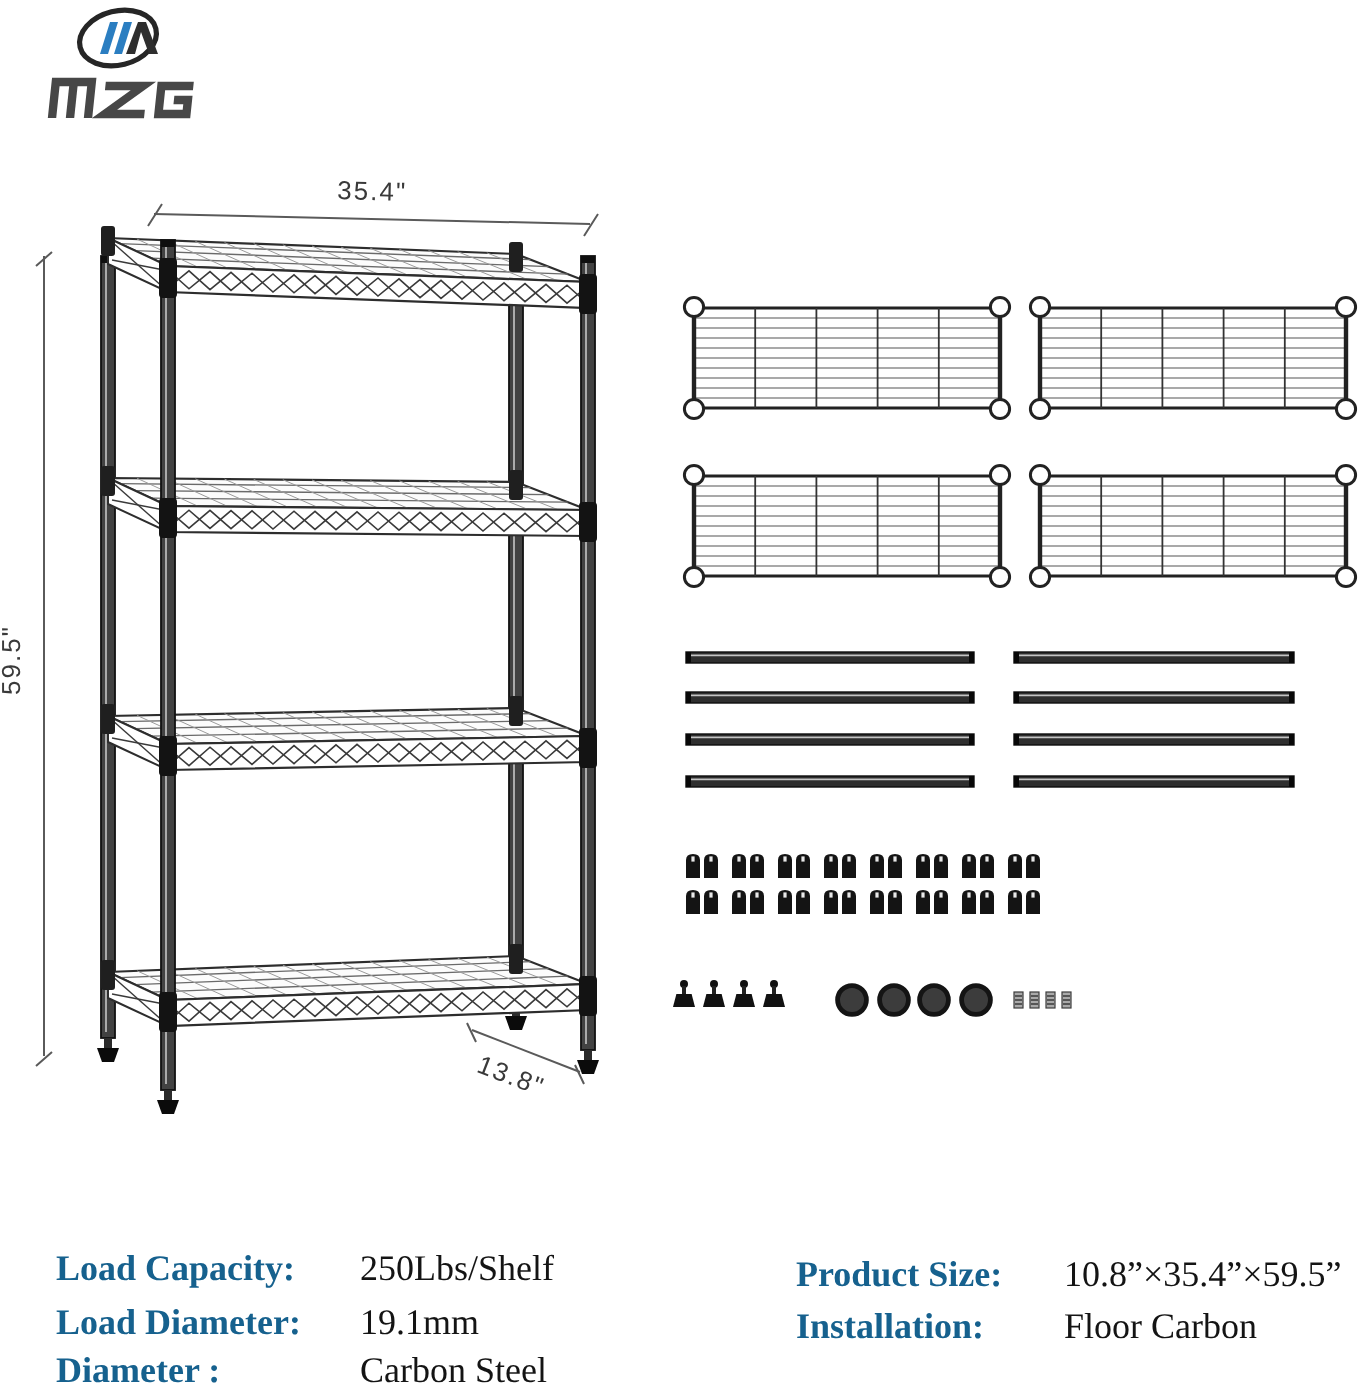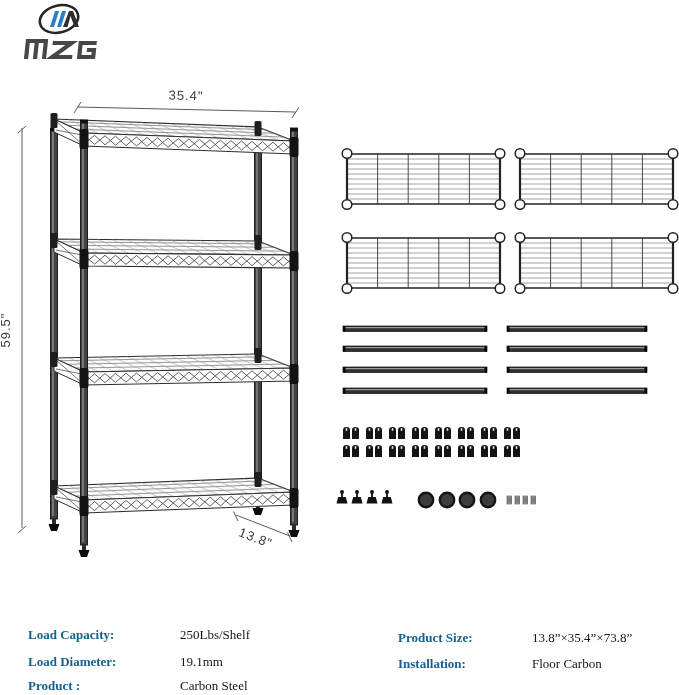--- a/index.html
+++ b/index.html
@@ -2,21 +2,21 @@
 <html><head>
 <meta charset="utf-8">
 <style>
   html,body{margin:0;padding:0;background:#fff;}
   .canvas{position:relative;width:679px;height:695px;background:#ffffff;overflow:hidden;
           font-family:"Liberation Serif",serif;}
   svg{position:absolute;}
   #logo-svg{left:20px;top:2px;}
   #unit-svg{left:0px;top:85px;}
   #parts-svg{left:335px;top:135px;}
-  .spec-row{position:absolute;white-space:nowrap;font-size:13px;line-height:17px;}
+  .spec-row{position:absolute;white-space:nowrap;font-size:18px;line-height:17px;}
   .spec-label{color:#16618e;font-weight:bold;display:inline-block;}
   .lw{width:152px;}
   .rw{width:134px;}
   .spec-value{color:#141414;}
   text{font-family:"Liberation Sans",sans-serif;}
 </style>
 </head>
 <body>
 
 <div class="canvas">
@@ -404,22 +404,22 @@
   </svg>
 
   <div class="specs">
     <div class="spec-row" style="left:28px;top:626px">
       <span class="spec-label lw">Load Capacity:</span><span class="spec-value">250Lbs/Shelf</span>
     </div>
     <div class="spec-row" style="left:28px;top:653px">
       <span class="spec-label lw">Load Diameter:</span><span class="spec-value">19.1mm</span>
     </div>
     <div class="spec-row" style="left:28px;top:677px">
-      <span class="spec-label lw">Product :</span><span class="spec-value">Carbon Steel</span>
+      <span class="spec-label lw">Diameter :</span><span class="spec-value">Carbon Steel</span>
     </div>
     <div class="spec-row" style="left:398px;top:629px">
-      <span class="spec-label rw">Product Size:</span><span class="spec-value">13.8”×35.4”×73.8”</span>
+      <span class="spec-label rw">Product Size:</span><span class="spec-value">10.8”×35.4”×59.5”</span>
     </div>
     <div class="spec-row" style="left:398px;top:655px">
       <span class="spec-label rw">Installation:</span><span class="spec-value">Floor Carbon</span>
     </div>
   </div>
 </div>
 
 </body></html>

